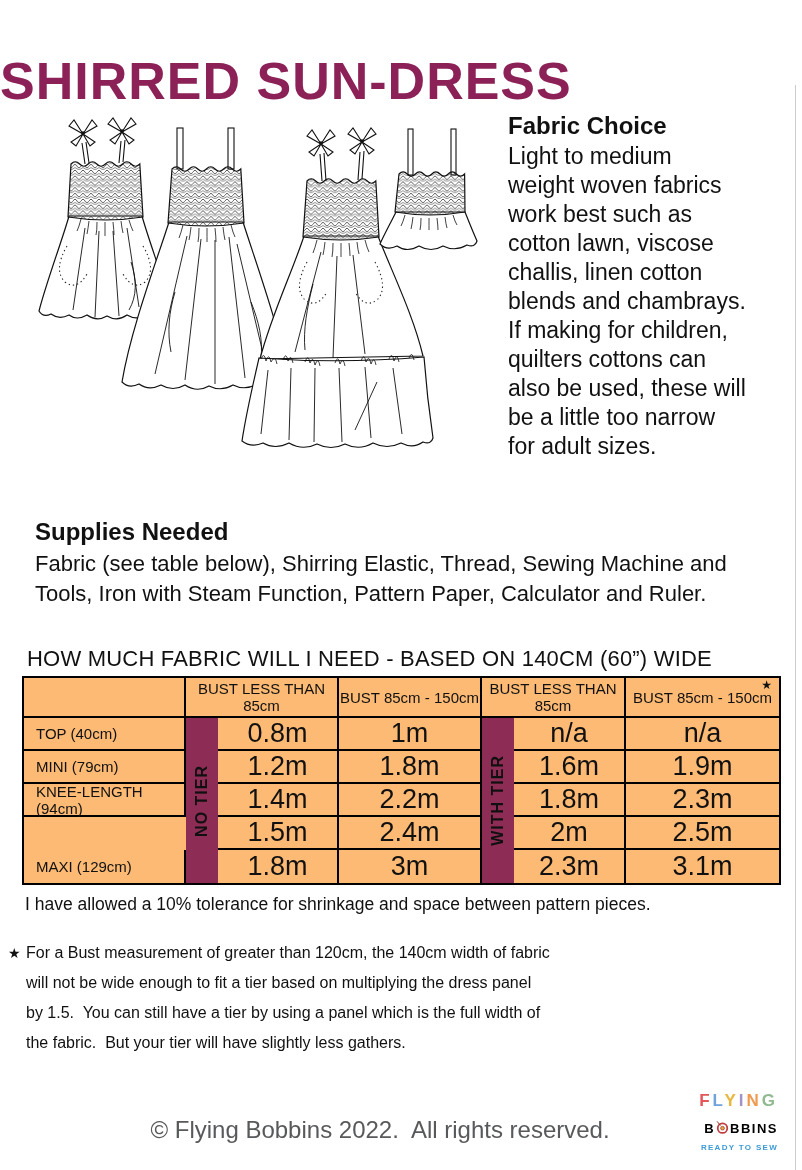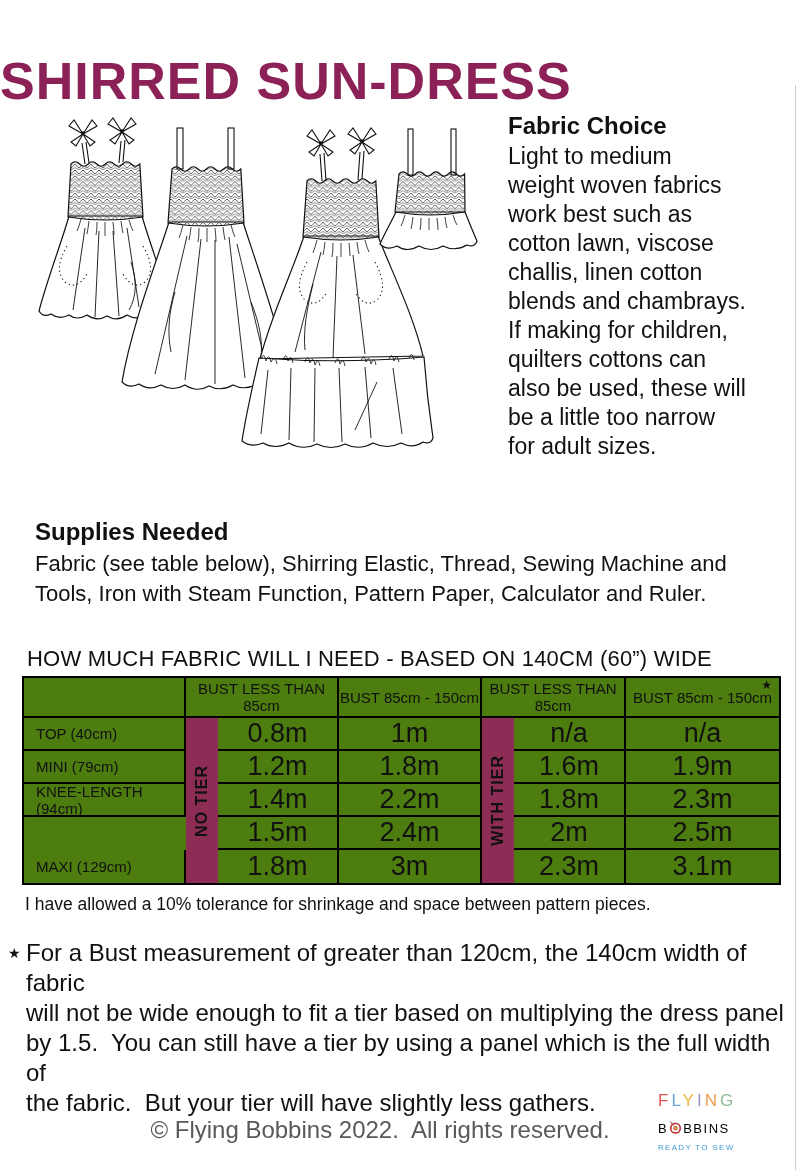--- a/index.html
+++ b/index.html
@@ -24,21 +24,21 @@
   .supplies h2 { margin:0 0 3px 0; font-size:24px; font-weight:700; }
   .supplies .sp-line { font-size:22px; line-height:30px; }
 
   .table-caption { position:absolute; left:27px; top:646px; font-size:22px; font-weight:400; letter-spacing:0.2px; }
 
   .ftable {
     position:absolute; left:22px; top:676px; width:759px; height:209px;
     display:grid; box-sizing:border-box;
     grid-template-columns:162px 32px 121px 143px 32px 112px 153px;
     grid-template-rows:40px repeat(5, 33px);
-    border:2px solid #000; background:#4d7c0f;
+    border:2px solid #000; background:#fdba74;
   }
   .ftable > div { box-sizing:border-box; }
   .hc { grid-row:1; border-bottom:2px solid #000; display:flex; align-items:center; justify-content:center; font-size:15px; text-align:center; position:relative; }
   .h0 { grid-column:1; border-right:2px solid #000; }
   .h1 { grid-column:2/4; border-right:2px solid #000; }
   .h2 { grid-column:4; border-right:2px solid #000; }
   .h3 { grid-column:5/7; border-right:2px solid #000; }
   .h4 { grid-column:7; }
   .hdr-star { position:absolute; top:1px; right:7px; font-size:12px; line-height:12px; }
   .band { background:#8D2C55; grid-row:2/7; display:flex; align-items:center; justify-content:center; }
@@ -50,26 +50,26 @@
   .v2 { grid-column:4; border-right:2px solid #000; }
   .v3 { grid-column:6; border-right:2px solid #000; }
   .v4 { grid-column:7; }
   .r1 { grid-row:2; } .r2 { grid-row:3; } .r3 { grid-row:4; } .r4 { grid-row:5; } .r5 { grid-row:6; }
   .nb { border-bottom:none !important; }
 
   .tolerance { position:absolute; left:25px; top:894px; font-size:17.5px; }
 
   .star-note { position:absolute; left:8px; top:938px; width:786px; display:flex; }
   .star-note .marker { font-size:14px; line-height:30px; width:18px; flex:0 0 18px; }
-  .star-note .sn-line { font-size:24px; line-height:30px; white-space:pre-wrap; }
+  .star-note .sn-line { font-size:16px; line-height:30px; white-space:pre-wrap; }
 
   .footer-copy { position:absolute; left:30px; top:1116px; width:700px; text-align:center;
     font-size:24px; color:#58595B; white-space:pre-wrap; }
 
-  .logo { position:absolute; left:658px; top:1091px; width:120px; text-align:left; font-weight:400; }
+  .logo { position:absolute; left:658px; top:1091px; width:120px; text-align:right; font-weight:700; }
   .logo-flying { font-size:17px; letter-spacing:3px; line-height:19px; }
   .logo-flying .c0{color:#E2575A}.logo-flying .c1{color:#6FA3D9}.logo-flying .c2{color:#E8B83E}
   .logo-flying .c3{color:#A393C9}.logo-flying .c4{color:#EF9A4E}.logo-flying .c5{color:#8FB98F}
   .logo-bobbins { font-size:13px; letter-spacing:1.5px; line-height:20px; color:#000000;margin-top:9px; }
   .bobbin-o svg { vertical-align:-2px; }
   .logo-tagline { margin-top:4px; font-size:8px; letter-spacing:1.3px; color:#3D9BD5; }
 </style>
 </head>
 <body>
 

